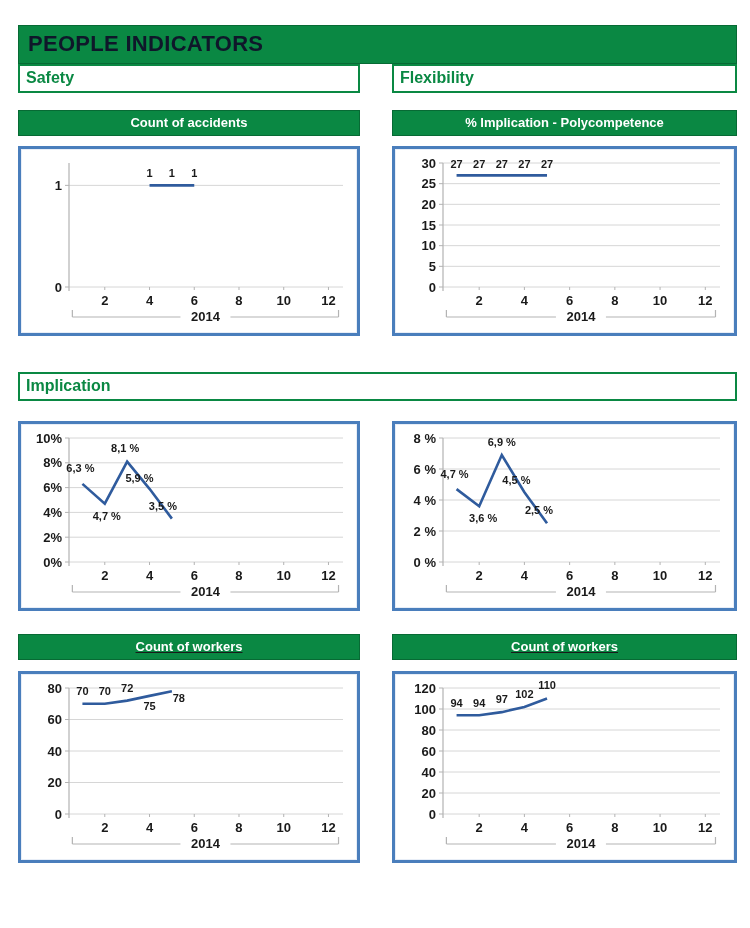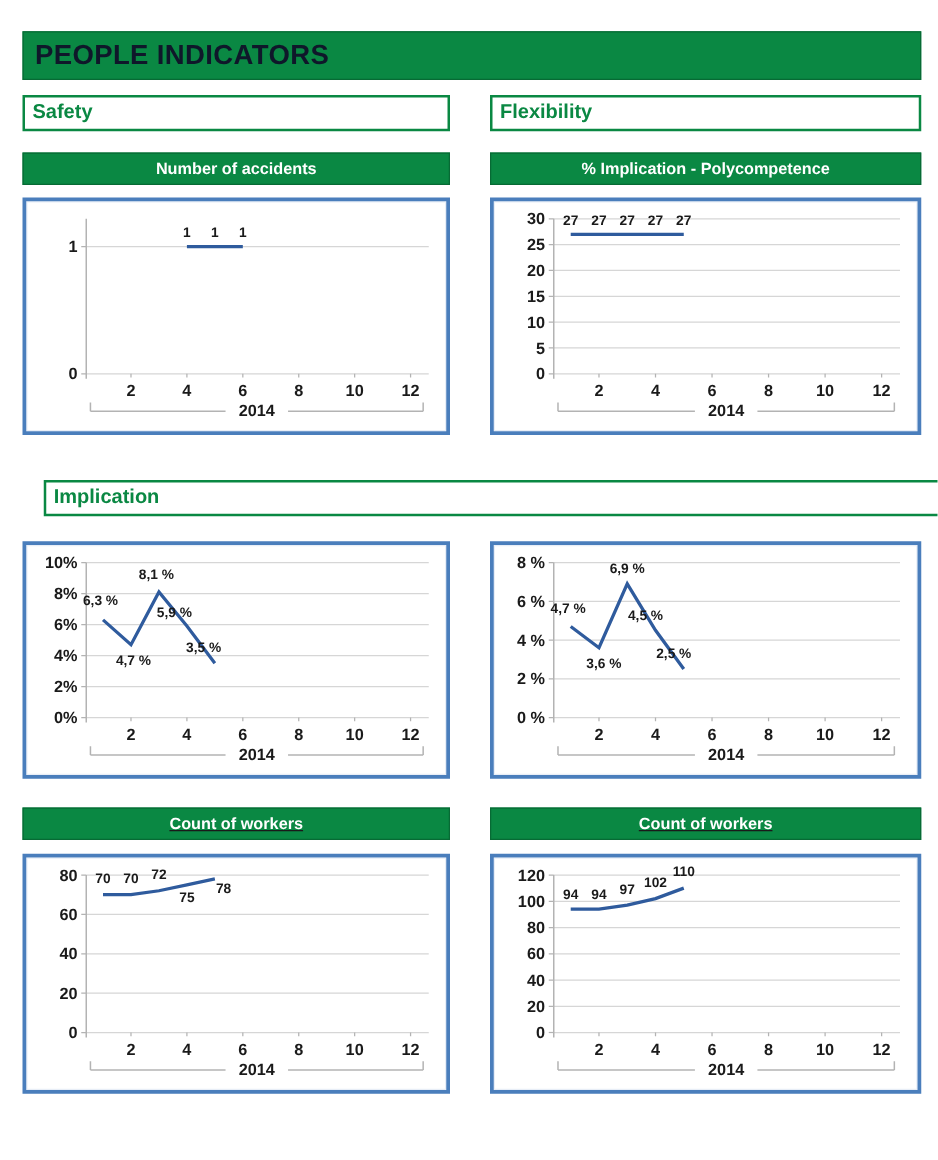--- a/index.html
+++ b/index.html
@@ -11,37 +11,37 @@
   body{
     width:750px;height:928px;background:#ffffff;
     font-family:"Liberation Sans",sans-serif;color:#1a1a1a;overflow:hidden;
   }
   .page{padding:25px 13px 0 18px;}
   .main-header{
     background:var(--green);color:#0f172a;font-size:22px;font-weight:bold;
     padding:5px 9px 6px 9px;letter-spacing:.3px;border:1px solid var(--green-dark);
   }
   .two-col{display:grid;grid-template-columns:342px 345px;column-gap:32px;}
-  .row-section{margin-top:12px;}
+  .row-section{}
   .section-box{
     border:2px solid var(--green);background:#fff;color:var(--green);
     font-size:16px;font-weight:bold;padding:3px 6px 4px 6px;
   }
   .section-box.full{grid-column:1 / span 2;}
   .row-titlebars{margin-top:17px;}
   .chart-title-bar{
     background:var(--green);border:1px solid var(--green-dark);color:#fff;
     text-align:center;font-size:13px;font-weight:bold;padding:4px 0 5px 0;
   }
   .row-frames{margin-top:10px;}
   .chart-frame{
     border:3px solid var(--frame-blue);background:#fff;
     box-shadow:inset 0 0 0 1px #e8eef7;
   }
-  .row-implication{margin-top:36px;margin-left:17px;}
+  .row-implication{margin-top:36px;}
   .row-abs-titles{margin-top:13px;}
   .row-abs-frames{margin-top:20px;}
   .row-wk-titles{margin-top:23px;text-decoration:underline;}
   .row-wk-frames{margin-top:11px;}
   svg{display:block;font-family:"Liberation Sans",sans-serif;}
 </style>
 </head>
 <body>
 
 <div class="page">
@@ -53,21 +53,21 @@
   <div class="two-col row-section">
     <div class="section-box">
       <span>Safety</span>
     </div>
     <div class="section-box">
       <span>Flexibility</span>
     </div>
   </div>
 
   <div class="two-col row-titlebars">
-    <div class="chart-title-bar">Number of accidents</div>
+    <div class="chart-title-bar">Count of accidents</div>
     <div class="chart-title-bar">% Implication - Polycompetence</div>
   </div>
 
   <div class="two-col row-frames">
     <div class="chart-frame">
       <svg width="336" height="184">
           <line x1="48" y1="36.36065573770492" x2="322" y2="36.36065573770492" stroke="#d6d6d6" stroke-width="1"></line>
           <line x1="44" y1="36.36065573770492" x2="48" y2="36.36065573770492" stroke="#b3b3b3" stroke-width="1"></line>
           <text x="41" y="40.86065573770492" text-anchor="end" font-size="13" font-weight="bold" fill="#1a1a1a">1</text>
           <line x1="48" y1="138" x2="322" y2="138" stroke="#d6d6d6" stroke-width="1"></line>

